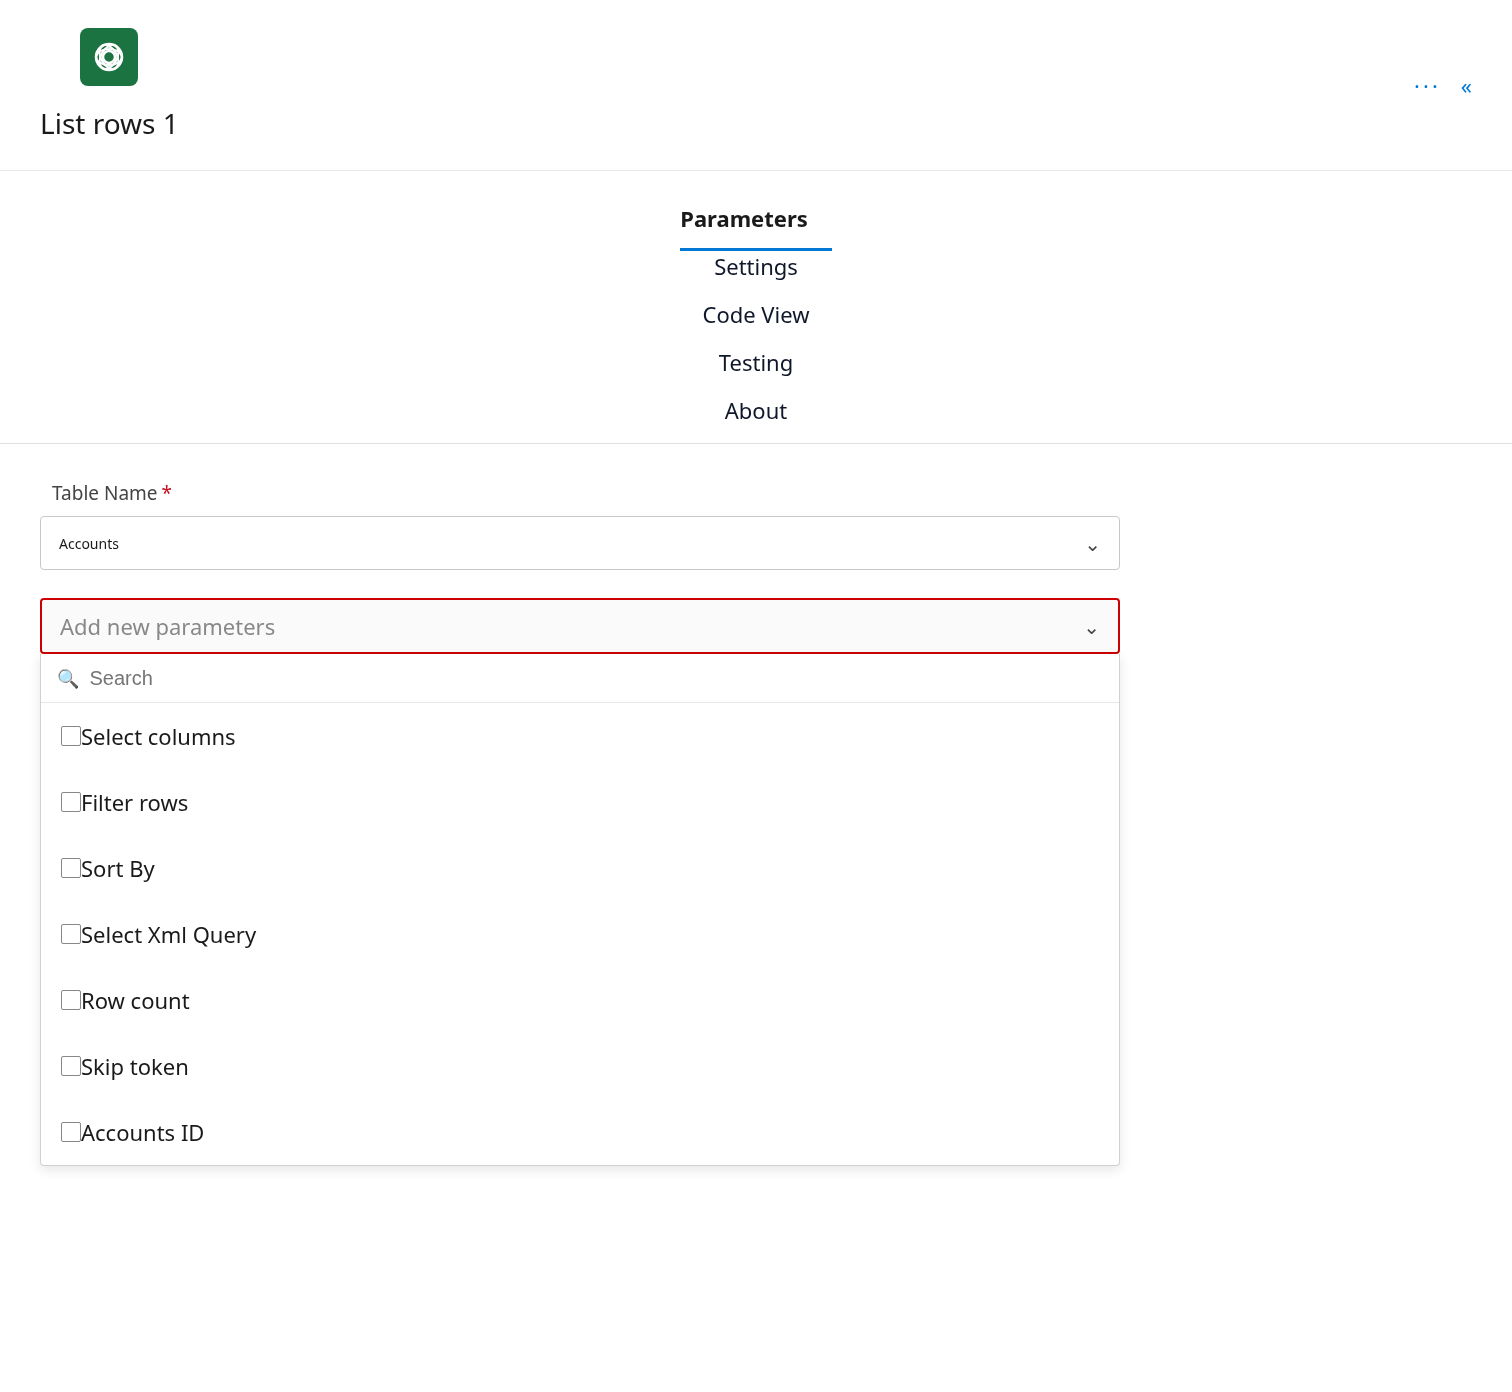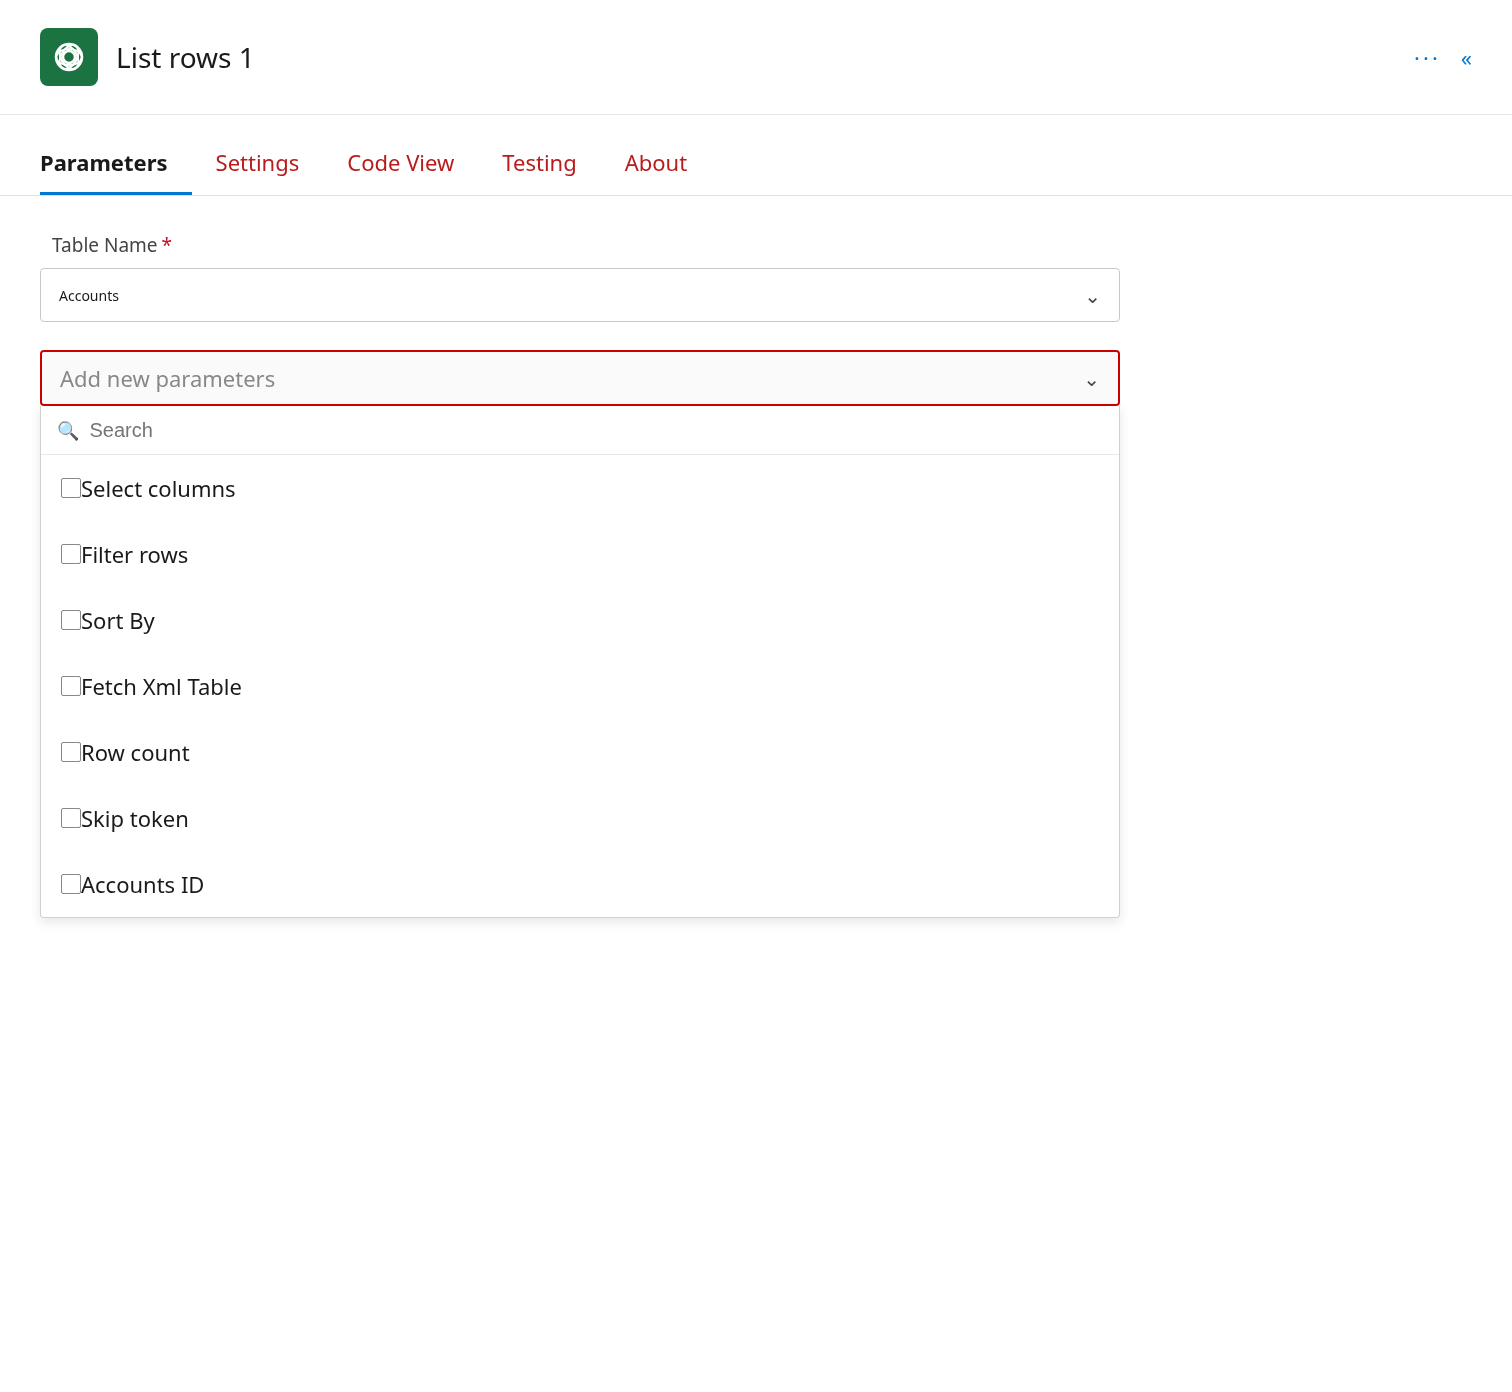--- a/index.html
+++ b/index.html
@@ -22,20 +22,21 @@
       align-items: center;
       justify-content: space-between;
       padding: 28px 40px 28px 40px;
       border-bottom: 1px solid #e8e8e8;
     }
 
     .header-left {
       display: flex;
       align-items: center;
       gap: 18px;
+      flex-direction: column;
     }
 
     .app-icon {
       width: 58px;
       height: 58px;
       background: #1a7340;
       border-radius: 8px;
       display: flex;
       align-items: center;
       justify-content: center;
@@ -71,26 +72,27 @@
       cursor: pointer;
     }
 
     
     .tabs {
       display: flex;
       align-items: center;
       gap: 0;
       padding: 32px 40px 0 40px;
       border-bottom: 1px solid #e0e0e0;
+      flex-direction: column;
     }
 
     .tab {
       padding: 0 24px 18px 24px;
       font-size: 22px;
-      color: #b91c1c;
+      color: #0f172a;
       cursor: pointer;
       position: relative;
       white-space: nowrap;
     }
 
     .tab:first-child {
       padding-left: 0;
     }
 
     .tab.active {
@@ -313,21 +315,21 @@
     </div>
 
     <div class="checkbox-item">
       <div class="checkbox"></div>
       <span class="checkbox-label">Sort By</span>
     </div>
 
 
     <div class="checkbox-item">
       <div class="checkbox"></div>
-      <span class="checkbox-label">Fetch Xml Table</span>
+      <span class="checkbox-label">Select Xml Query</span>
     </div>
 
     <div class="checkbox-item">
       <div class="checkbox"></div>
       <span class="checkbox-label">Row count</span>
     </div>
 
     <div class="checkbox-item">
       <div class="checkbox"></div>
       <span class="checkbox-label">Skip token</span>

